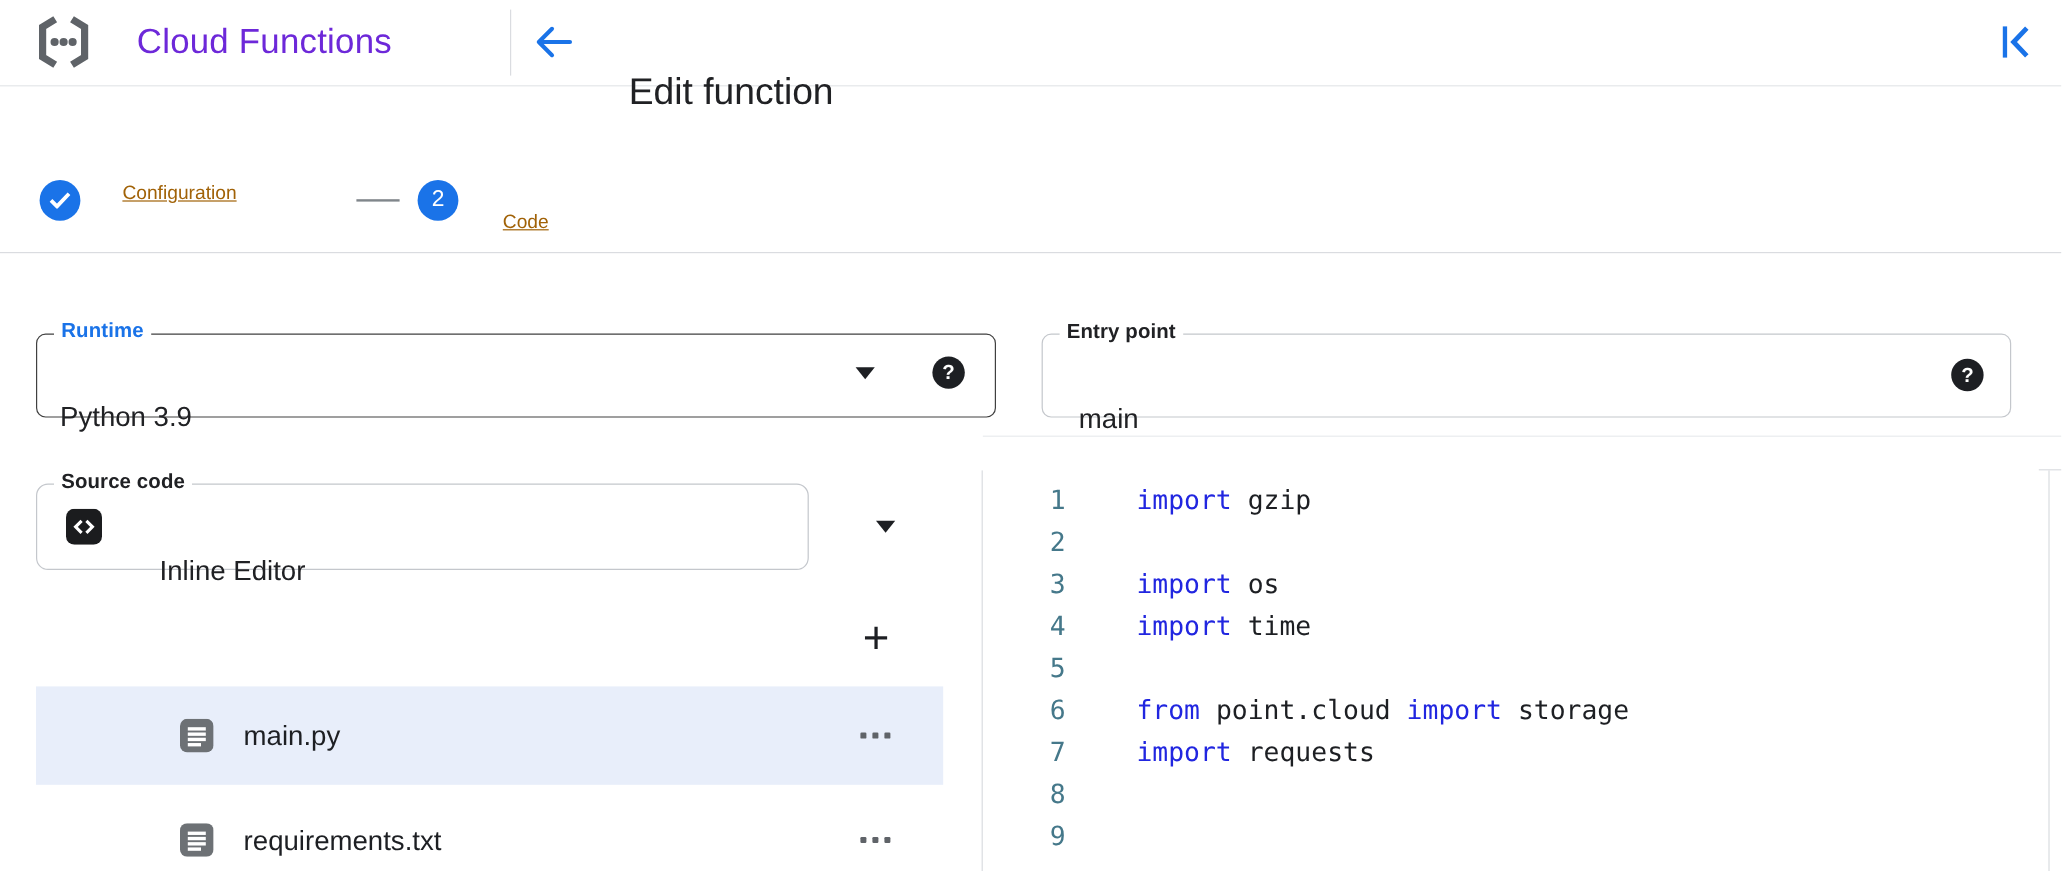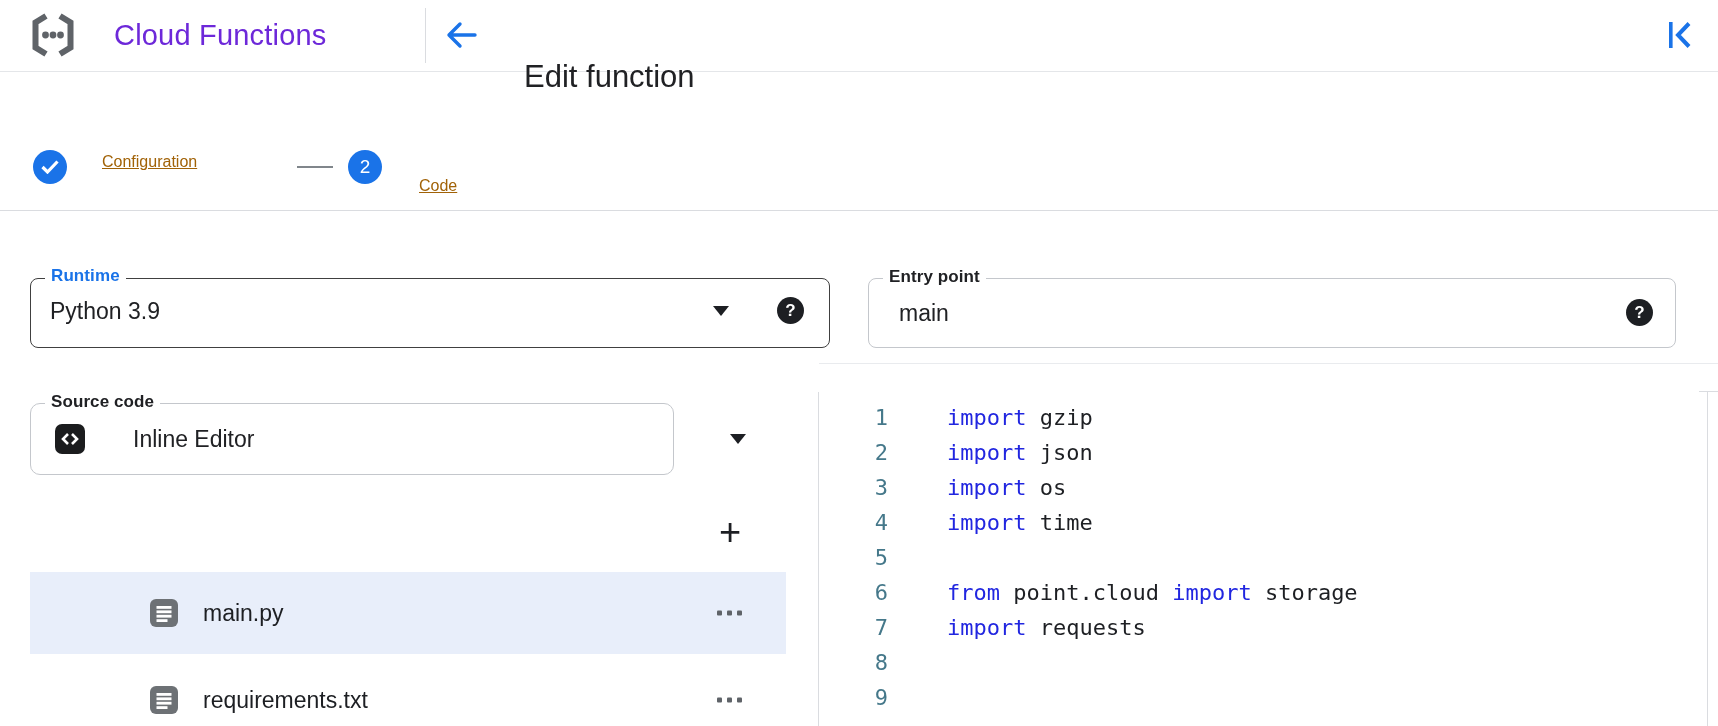--- a/index.html
+++ b/index.html
@@ -21,21 +21,21 @@
   .step-num{left:348px;top:150px;color:#fff;font-size:19px;font-weight:500;}
   .step-label{position:absolute;top:153px;font-size:16px;color:#a16207;white-space:nowrap;text-decoration:underline;}
   .step-label.l1{left:102px;}
   .step-label.l2{left:419px;margin-top:24px;}
   .step-conn{position:absolute;left:297px;top:166px;width:36px;height:2px;background:#80868b;}
   .section-divider{position:absolute;left:0;right:0;top:210px;height:1px;background:#dadce0;}
 
   
   .field{position:absolute;box-sizing:border-box;border-radius:8px;background:#fff;}
   .flabel{position:absolute;top:-12px;left:14px;background:#fff;padding:0 6px;font-size:17px;font-weight:700;letter-spacing:.1px;white-space:nowrap;}
-  .fvalue{font-size:23px;color:#202124;white-space:nowrap;}
+  .fvalue{font-size:23px;color:#202124;white-space:nowrap;margin-top:36px;}
   .caret{position:absolute;width:0;height:0;border-left:8px solid transparent;border-right:8px solid transparent;border-top:10px solid #1d1f23;}
   .help{position:absolute;width:27px;height:27px;border-radius:50%;background:#1d1f23;color:#fff;font-size:17px;font-weight:700;display:flex;align-items:center;justify-content:center;cursor:pointer;}
 
   .runtime{left:30px;top:278px;width:800px;height:70px;border:1px solid #404040;cursor:pointer;}
   .runtime .flabel{color:#1a73e8;top:-13px;}
   .runtime .fvalue{line-height:64px;padding-left:19px;}
   .runtime .caret{left:682px;top:27px;}
   .runtime .help{left:746px;top:18px;}
 
   .entry{left:868px;top:278px;width:808px;height:70px;border:1px solid #c4c7cc;cursor:text;}
@@ -161,21 +161,21 @@
         </span>
       </div>
     </div>
 
   <div class="editor-top-border"></div>
   <div class="pane-divider"></div>
   <div class="scroll-line"></div>
   <div class="scroll-stub"></div>
   <div class="code-area">
       <div class="code-line"><span class="gutter">1</span><span class="code"><span class="kw">import</span><span class="pl"> gzip</span></span></div>
-      <div class="code-line"><span class="gutter">2</span><span class="code"><span class="kw">import</span><span class="pl"> json</span></span></div>
+      <div class="code-line"><span class="gutter">2</span></div>
       <div class="code-line"><span class="gutter">3</span><span class="code"><span class="kw">import</span><span class="pl"> os</span></span></div>
       <div class="code-line"><span class="gutter">4</span><span class="code"><span class="kw">import</span><span class="pl"> time</span></span></div>
       <div class="code-line"><span class="gutter">5</span><span class="code"></span></div>
       <div class="code-line"><span class="gutter">6</span><span class="code"><span class="kw">from</span><span class="pl"> point.cloud </span><span class="kw">import</span><span class="pl"> storage</span></span></div>
       <div class="code-line"><span class="gutter">7</span><span class="code"><span class="kw">import</span><span class="pl"> requests</span></span></div>
       <div class="code-line"><span class="gutter">8</span><span class="code"></span></div>
       <div class="code-line"><span class="gutter">9</span><span class="code"></span></div>
     </div>
 
 </div>

